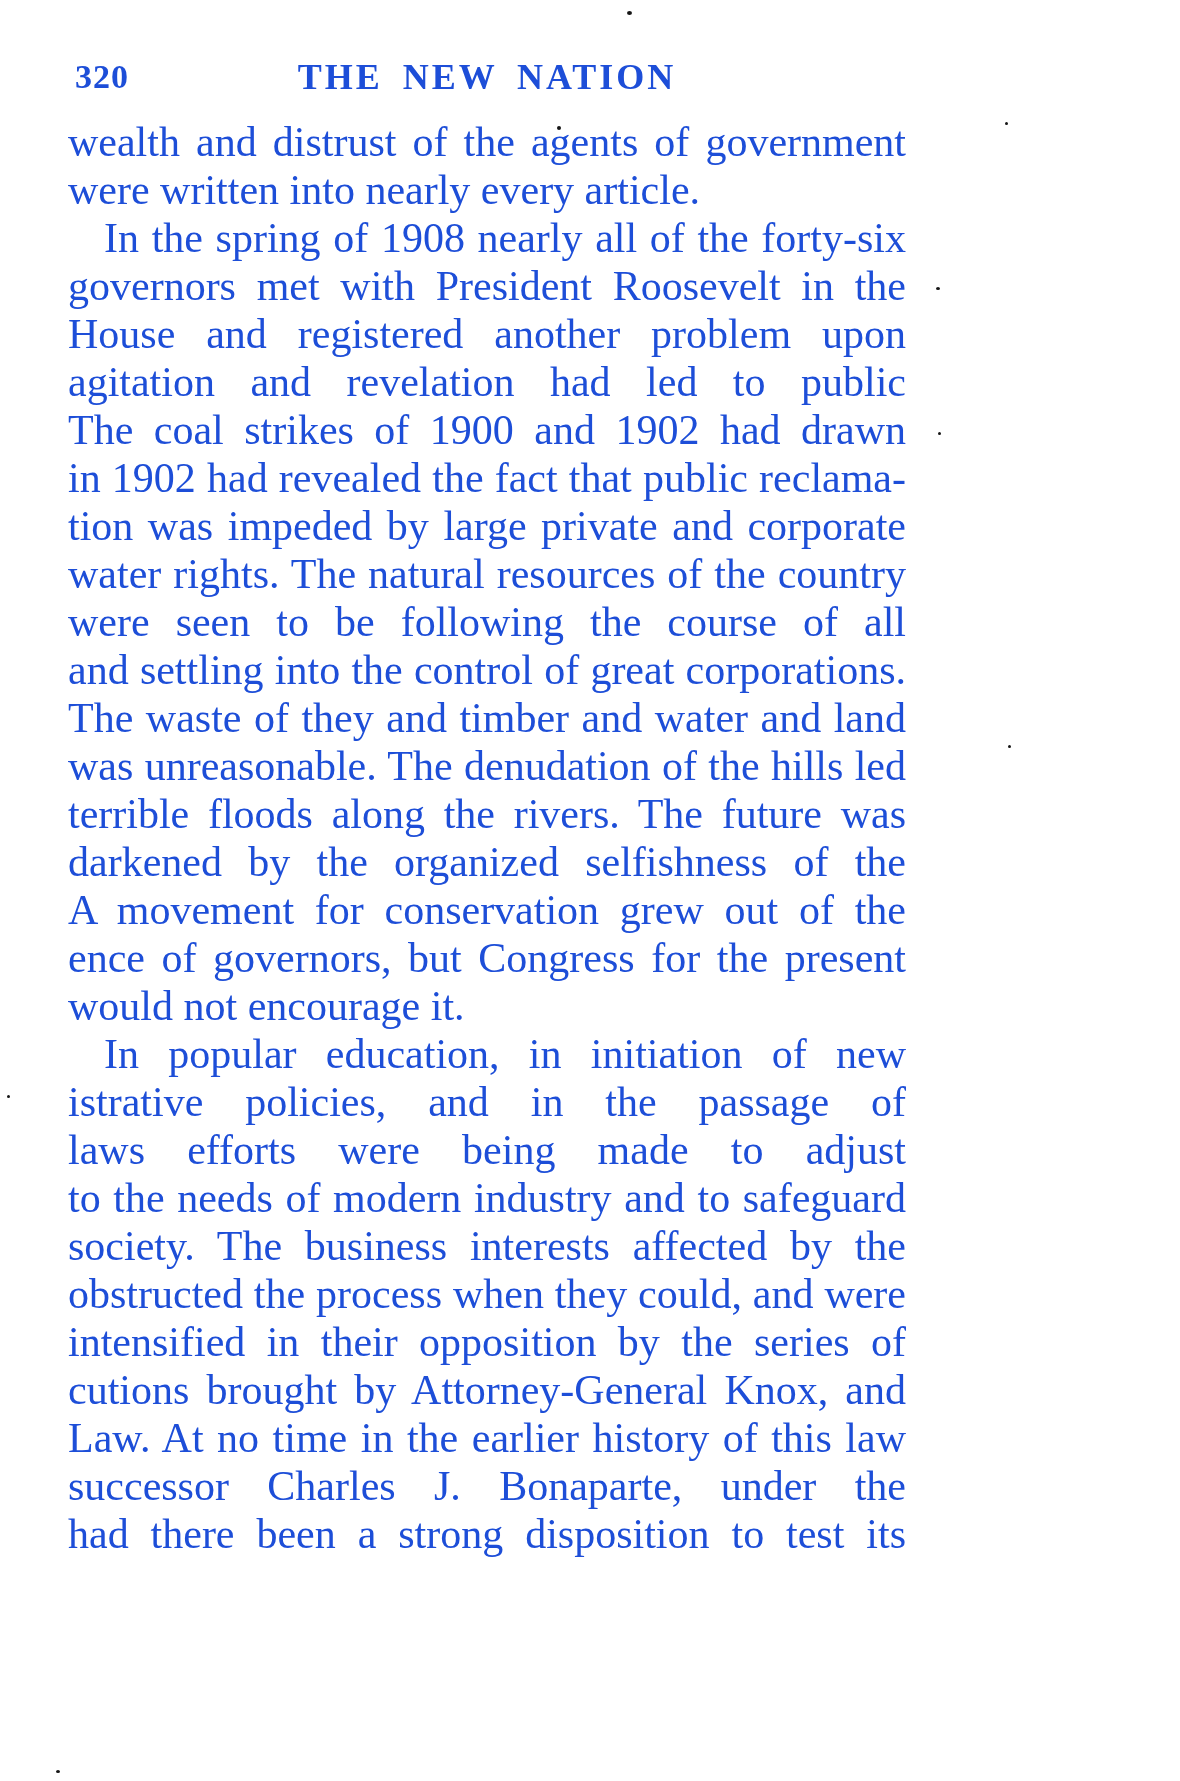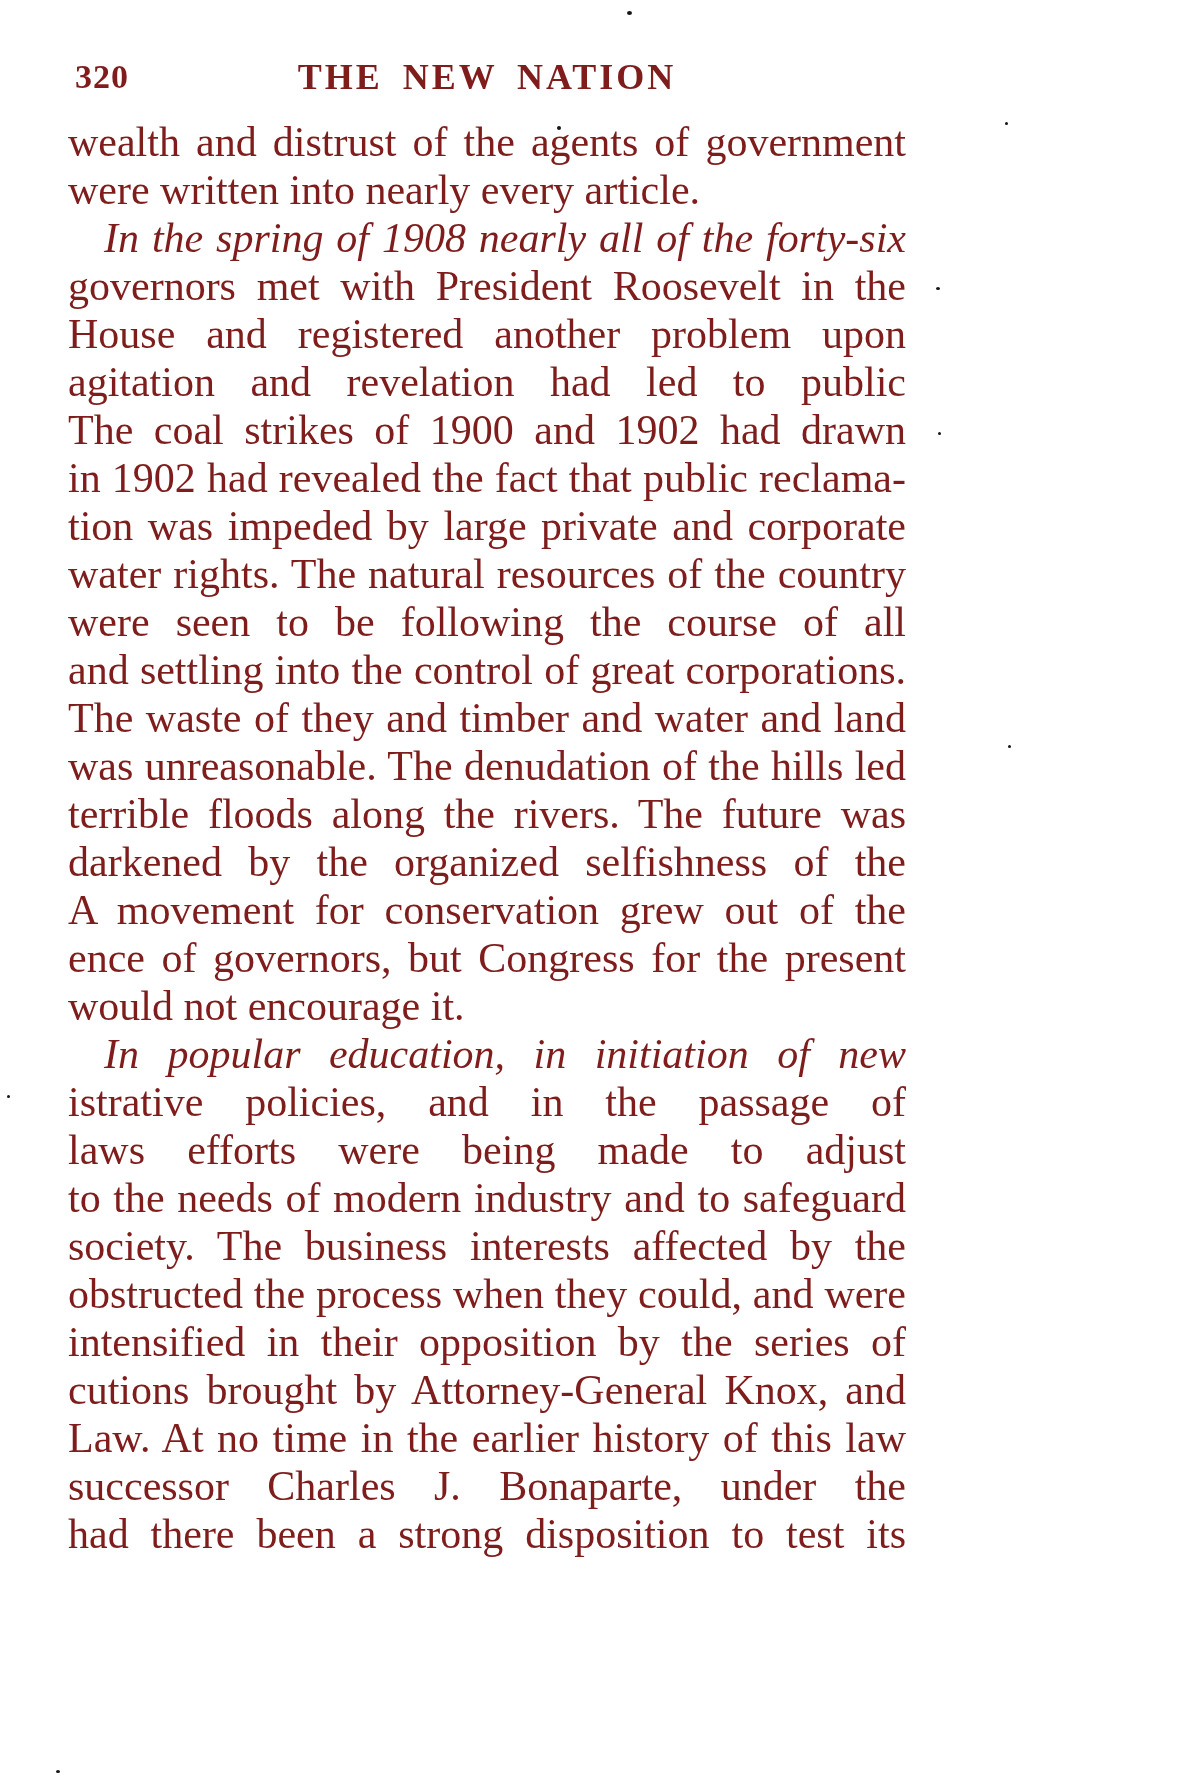--- a/index.html
+++ b/index.html
@@ -7,21 +7,21 @@
     padding: 0;
     background: #ffffff;
   }
   .page {
     position: relative;
     width: 1180px;
     height: 1781px;
     background: #ffffff;
     overflow: hidden;
     font-family: "Liberation Serif", "DejaVu Serif", serif;
-    color: #7f1d1d;
+    color: #1d4ed8;
   }
   .text-block {
     position: absolute;
     left: 68px;
     top: 42px;
     width: 838px;
   }
   .page-header {
     position: relative;
     height: 46px;
@@ -49,21 +49,20 @@
     font-size: 42px;
     line-height: 48px;
     height: 48px;
     text-align: justify;
     text-align-last: justify;
     text-justify: inter-word;
     overflow: hidden;
   }
   .page-body .line.indent {
     text-indent: 36px;
-    font-style: italic;
   }
   .page-body .line.para-end {
     text-align: center;
     text-align-last: left;
   }
   .speck {
     position: absolute;
     background: #151515;
     border-radius: 50%;
   }

